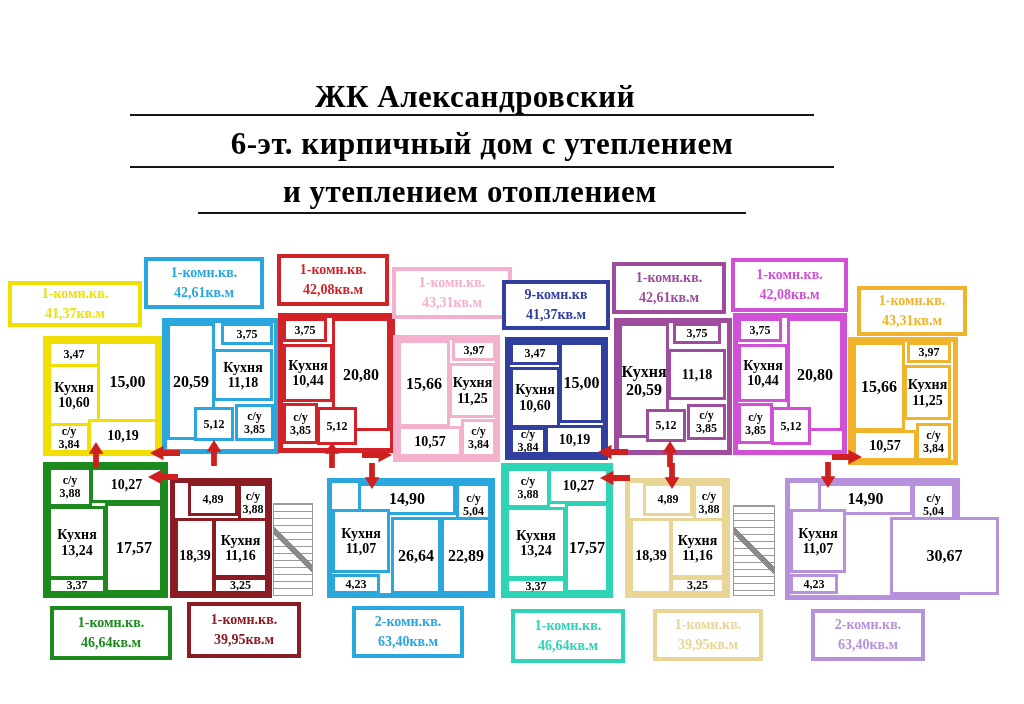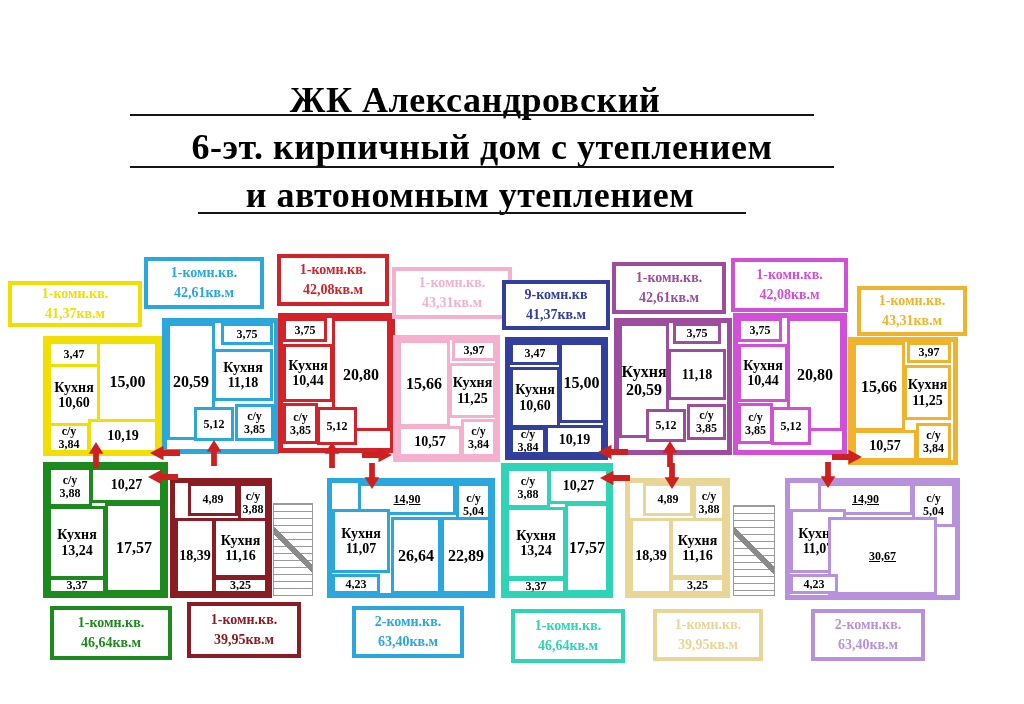--- a/index.html
+++ b/index.html
@@ -1,49 +1,49 @@
 <!DOCTYPE html>
 <html><head>
 <meta charset="utf-8">
 <style>
   html,body{margin:0;padding:0;background:#fff;}
   body{width:1024px;height:704px;position:relative;overflow:hidden;
        font-family:"Liberation Serif","DejaVu Serif",serif;color:#000;}
   *{box-sizing:border-box;}
-  .title-line{position:absolute;text-align:center;font-weight:bold;font-size:36px;
+  .title-line{position:absolute;text-align:center;font-weight:bold;font-size:31px;
               letter-spacing:.5px;white-space:nowrap;}
   .rule{position:absolute;height:2px;background:#161616;}
   .lbl{position:absolute;border:4px solid var(--c);color:var(--c);background:#fff;
        display:flex;flex-direction:column;align-items:center;justify-content:center;
        font-weight:bold;font-size:14px;line-height:1.45;text-align:center;z-index:6;}
   .apt{position:absolute;border:5px solid var(--c);background:#fff;z-index:1;}
   .room{position:absolute;border:3px solid var(--c);background:#fff;z-index:2;
         display:flex;flex-direction:column;align-items:center;justify-content:center;
         font-weight:bold;font-size:14px;line-height:1.08;text-align:center;}
   .room span{display:block;}
   .s12{font-size:12px;}
   .s16{font-size:16px;}
-  .s18{font-size:12px;text-decoration:underline;}
+  .s18{font-size:16px;}
   .stairs{position:absolute;z-index:0;border:1px solid #9a9a9a;background-color:#fff;
           background-image:linear-gradient(45deg,transparent 47%,#8a8a8a 47%,#8a8a8a 53%,transparent 53%),
                            repeating-linear-gradient(180deg,#9a9a9a 0,#9a9a9a 1px,transparent 1px,transparent 7px);}
   .arr{position:absolute;background:var(--c,#cf2020);z-index:5;}
   .arr.r{width:30px;height:16px;clip-path:polygon(0 32%,55% 32%,55% 4%,100% 50%,55% 96%,55% 68%,0 68%);}
   .arr.l{width:30px;height:16px;clip-path:polygon(100% 32%,45% 32%,45% 4%,0 50%,45% 96%,45% 68%,100% 68%);}
   .arr.u{width:16px;height:26px;clip-path:polygon(32% 100%,32% 45%,4% 45%,50% 0,96% 45%,68% 45%,68% 100%);}
   .arr.d{width:16px;height:26px;clip-path:polygon(32% 0,32% 55%,4% 55%,50% 100%,96% 55%,68% 55%,68% 0);}
 </style>
 </head>
 <body>
 
 <div class="title-line" style="top:79px;left:130px;width:690px;">ЖК Александровский</div>
 <div class="rule" style="top:114px;left:130px;width:684px;"></div>
 <div class="title-line" style="top:126px;left:130px;width:704px;">6-эт. кирпичный дом с утеплением</div>
 <div class="rule" style="top:166px;left:130px;width:704px;"></div>
-<div class="title-line" style="top:174px;left:130px;width:680px;">и автономным утеплением</div>
+<div class="title-line" style="top:174px;left:130px;width:680px;">и утеплением отоплением</div>
 <div class="rule" style="top:212px;left:198px;width:548px;"></div>
 
 <div class="lbl" style="left: 8px; top: 281px; width: 134px; height: 46px; --c: #f0df00;">
   <span>1-комн.кв.</span>
     <span>41,37кв.м</span>
   </div>
 <div class="lbl" style="left: 144px; top: 257px; width: 120px; height: 52px; --c: #2aa7dd;">
   <span>1-комн.кв.</span>
     <span>42,61кв.м</span>
   </div>
@@ -355,21 +355,21 @@
     <span>14,90</span>
   </div>
 <div class="room s12" style="left: 912px; top: 483px; width: 43px; height: 44px; --c: #b791dc;">
     <span>с/у</span>
     <span>5,04</span>
   </div>
 <div class="room" style="left: 790px; top: 509px; width: 56px; height: 64px; --c: #b791dc;">
     <span>Кухня</span>
     <span>11,07</span>
   </div>
-<div class="room s18" style="left: 828px; top: 517px; width: 109px; height: 78px; justify-content: center; --c: #b791dc;">
+<div class="room s18" style="left: 890px; top: 517px; width: 109px; height: 78px; justify-content: center; --c: #b791dc;">
     <span>30,67</span>
   </div>
 <div class="room s12" style="left: 790px; top: 574px; width: 48px; height: 20px; --c: #b791dc;">
     <span>4,23</span>
   </div>
 
 <div class="arr u" style="left: 88px; top: 442px; --c: #cf2020;"></div>
 <div class="arr l" style="left: 150px; top: 445px; --c: #cf2020;"></div>
 <div class="arr u" style="left: 206px; top: 440px; --c: #cf2020;"></div>
 <div class="arr u" style="left: 324px; top: 442px; --c: #cf2020;"></div>

